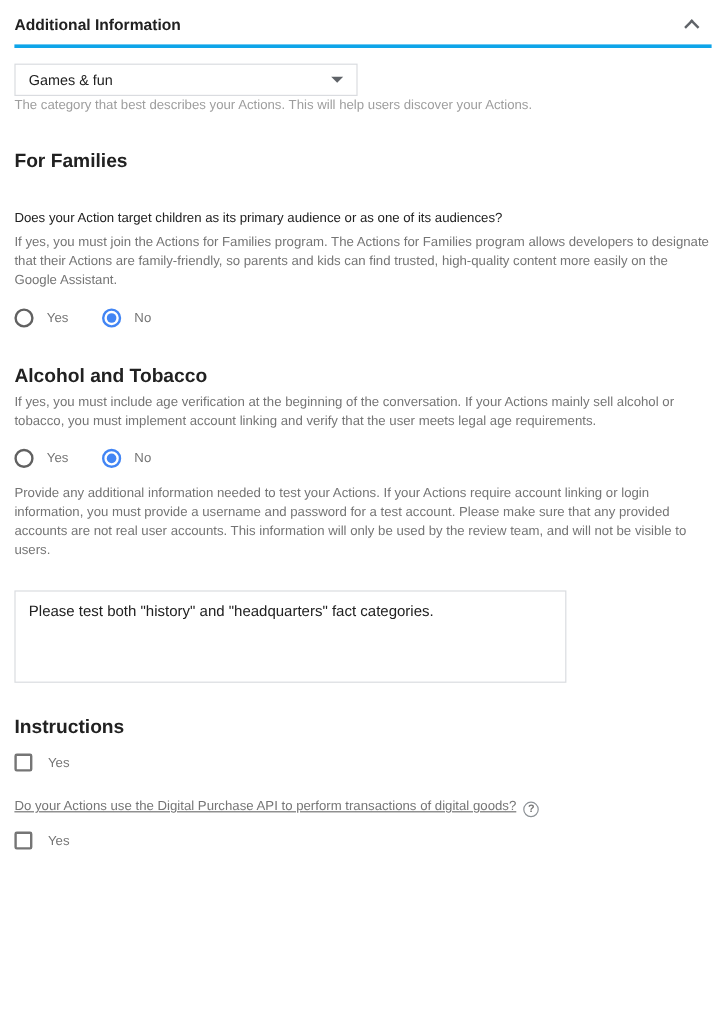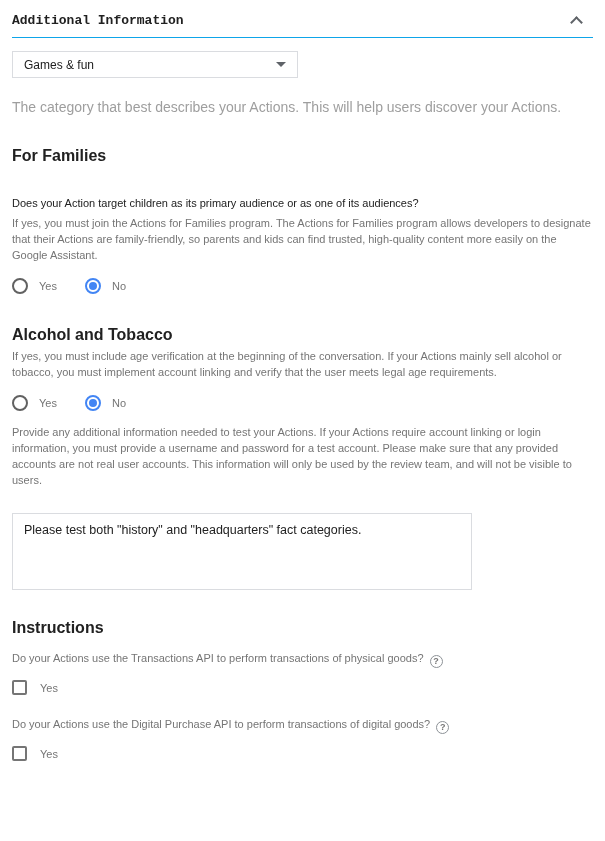--- a/index.html
+++ b/index.html
@@ -6,36 +6,35 @@
   html, body { background: #ffffff; }
   body { font-family: "Liberation Sans", sans-serif; color: #212121; }
   .page {
     width: 605px; height: 841px; background: #fff;
     padding: 0 12px; overflow: hidden; position: relative;
   }
   
   .panel-header {
     display: flex; justify-content: space-between; align-items: center;
     padding: 13px 2px 9px 0;
-    border-bottom: 1px solid #0ea5e9;
-    font-family: Liberation Mono, monospace;
+    border-bottom: 3px solid #0ea5e9;
   }
   .panel-title { font-size: 13px; font-weight: bold; color: #212121; }
   .chevron-up {
     width: 9px; height: 9px; margin-right: 10px; margin-top: 4px;
     border-top: 2px solid #5f6368; border-right: 2px solid #5f6368;
     transform: rotate(-45deg); display: inline-block;
   }
   
   .field-label { font-size: 12px; font-weight: bold; color: #212121; margin-top: 27px; }
   .section-title { font-size: 16px; font-weight: bold; color: #212121; margin-top: 32px; }
   .question { font-size: 11px; color: #212121; margin-top: 31px; line-height: 15px; }
   .question-gray { font-size: 11px; color: #757575; margin-top: 13px; line-height: 16px; }
   .description { font-size: 11px; color: #757575; line-height: 16px; margin-top: 4px; max-width: 581px; }
-  .helper { font-size: 14px; color: #9e9e9e; margin-top: 21px; }
+  .helper { font-size: 11px; color: #9e9e9e; margin-top: 2px; }
   
   .select {
     margin-top: 13px; width: 286px; height: 27px;
     border: 1px solid #dadce0; background: #fff;
     display: flex; align-items: center; justify-content: space-between;
     padding: 0 11px; cursor: pointer;
   }
   .select-value { font-size: 12px; color: #212121; }
   .select-arrow {
     width: 0; height: 0;
@@ -127,29 +126,26 @@
   </div>
 
   <div>
     <div class="description" style="margin-top:13px; max-width:572px;">Provide any additional information needed to test your Actions. If your Actions require account linking or login information, you must provide a username and password for a test account. Please make sure that any provided accounts are not real user accounts. This information will only be used by the review team, and will not be visible to users.</div>
     <textarea class="textarea" spellcheck="false" style="">Please test both "history" and "headquarters" fact categories.</textarea>
   </div>
 
   <div>
     <div class="section-title" style="margin-top:29px;">Instructions</div>
 
-    <div class="question-gray">
-      <span class="q-inline">Do your Actions use the Transactions API to perform transactions of physical goods?</span><span class="help-icon">?</span>
-    </div>
     <label class="checkbox-row">
       <span class="checkbox"></span>
       <span class="opt-label">Yes</span>
     </label>
 
-    <div class="question-gray" style="margin-top:21px;">
+    <div class="question-gray" style="margin-top:21px;text-decoration:underline;">
       <span class="q-inline">Do your Actions use the Digital Purchase API to perform transactions of digital goods?</span><span class="help-icon">?</span>
     </div>
     <label class="checkbox-row">
       <span class="checkbox"></span>
       <span class="opt-label">Yes</span>
     </label>
   </div>
 
 </div>
 

